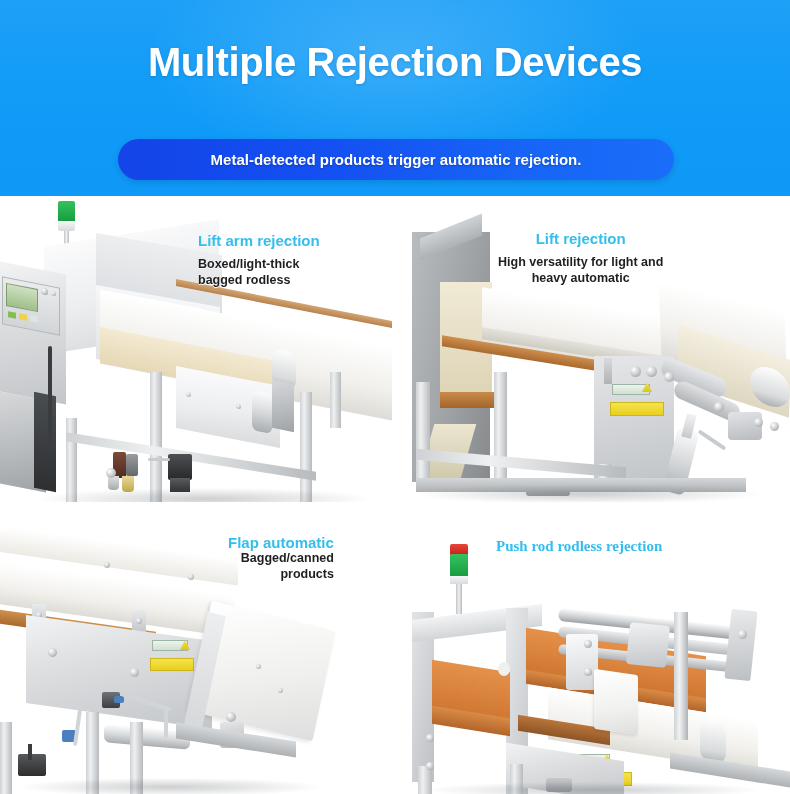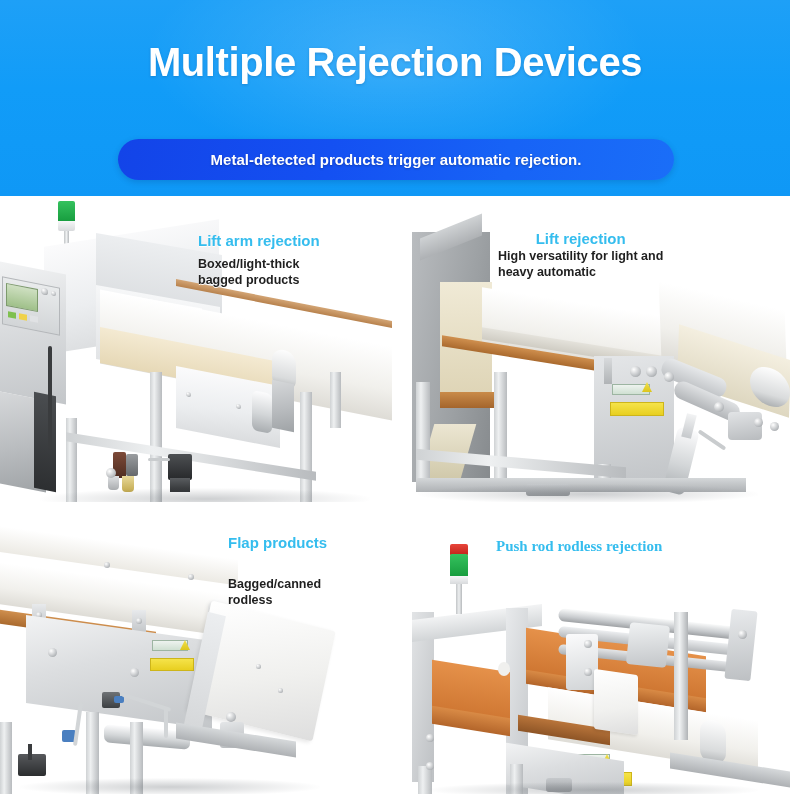--- a/index.html
+++ b/index.html
@@ -133,21 +133,21 @@
         <div style="position:absolute;left:148px;top:262px;width:22px;height:3px;" class="hose"></div>
         <div style="position:absolute;left:48px;top:150px;width:4px;height:104px;background:#3a3c3e;border-radius:2px;"></div>
 
         <div class="shadow" style="left:40px;top:292px;width:330px;height:22px;"></div>
       </div>
 
       <div class="cap" style="left:198px;top:36px;">
         <div class="cap-title">Lift arm rejection</div>
         <div class="cap-sub" style="margin-top:8px;text-align:left;">
           <div>Boxed/light-thick</div>
-          <div>bagged products</div>
+          <div>bagged rodless</div>
         </div>
       </div>
     </div>
 
     <div class="cell c-tr">
       <div class="photo">
 
         <div style="position:absolute;left:14px;top:36px;width:78px;height:250px;background:linear-gradient(100deg,#b9bcbf,#9ca0a3 60%,#868a8d);"></div>
         <div style="position:absolute;left:22px;top:30px;width:62px;height:22px;transform:skewY(-22deg);background:linear-gradient(180deg,#cfd2d4,#aeb1b4);"></div>
         <div style="position:absolute;left:42px;top:86px;width:52px;height:120px;background:linear-gradient(180deg,#f0ead6,#ddd3b4);"></div>
@@ -188,21 +188,21 @@
         <div style="position:absolute;left:200px;top:268px;width:13px;height:20px;" class="leg"></div>
         <div style="position:absolute;left:18px;top:262px;width:210px;height:11px;transform:skewY(5deg);" class="leg"></div>
         <div style="position:absolute;left:18px;top:282px;width:330px;height:14px;background:linear-gradient(180deg,#d4d7d9,#aeb1b4);"></div>
         <div style="position:absolute;left:128px;top:288px;width:44px;height:12px;background:linear-gradient(180deg,#c6c9cc,#9ea1a4);border-radius:3px;"></div>
 
         <div class="shadow" style="left:20px;top:288px;width:340px;height:20px;"></div>
       </div>
 
       <div class="cap" style="left:100px;top:34px;">
         <div class="cap-title" style="text-align:center;">Lift rejection</div>
-        <div class="cap-sub" style="margin-top:2px;">
+        <div class="cap-sub" style="margin-top:8px;text-align:center;">
           <div>High versatility for light and</div>
           <div>heavy automatic</div>
         </div>
       </div>
     </div>
 
     <div class="cell c-bl">
       <div class="photo">
 
         <div style="position:absolute;left:-10px;top:26px;width:248px;height:26px;transform:skewY(8deg);background:linear-gradient(180deg,#ffffff,#eceae4);"></div>
@@ -247,24 +247,24 @@
 
         <div style="position:absolute;left:86px;top:196px;width:13px;height:82px;" class="leg"></div>
         <div style="position:absolute;left:130px;top:206px;width:13px;height:72px;" class="leg"></div>
         <div style="position:absolute;left:0px;top:206px;width:12px;height:72px;" class="leg"></div>
         <div style="position:absolute;left:176px;top:216px;width:120px;height:16px;transform:skewY(9deg);background:linear-gradient(180deg,#d6d9db,#aeb1b4);"></div>
 
         <div class="shadow" style="left:20px;top:262px;width:300px;height:18px;"></div>
       </div>
 
       <div class="cap" style="left:228px;top:18px;">
-        <div class="cap-title">Flap products</div>
-        <div class="cap-sub" style="margin-top:26px;text-align:left;">
+        <div class="cap-title">Flap automatic</div>
+        <div class="cap-sub" style="margin-top:0;text-align:right;">
           <div>Bagged/canned</div>
-          <div>rodless</div>
+          <div>products</div>
         </div>
       </div>
     </div>
 
     <div class="cell c-br">
       <div class="photo">
 
         <div style="position:absolute;left:58px;top:58px;width:6px;height:40px;" class="lamp-pole"></div>
         <div style="position:absolute;left:52px;top:28px;width:18px;height:12px;" class="lamp-r"></div>
         <div style="position:absolute;left:52px;top:38px;width:18px;height:24px;" class="lamp-g"></div>

